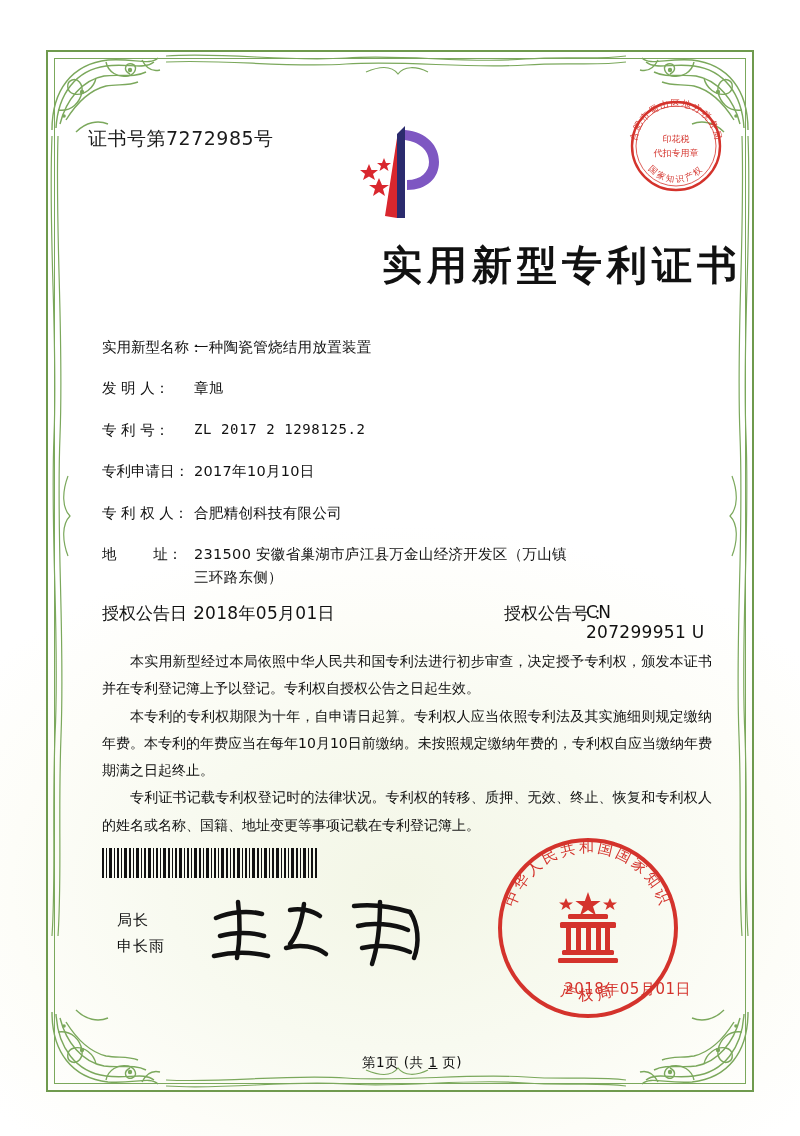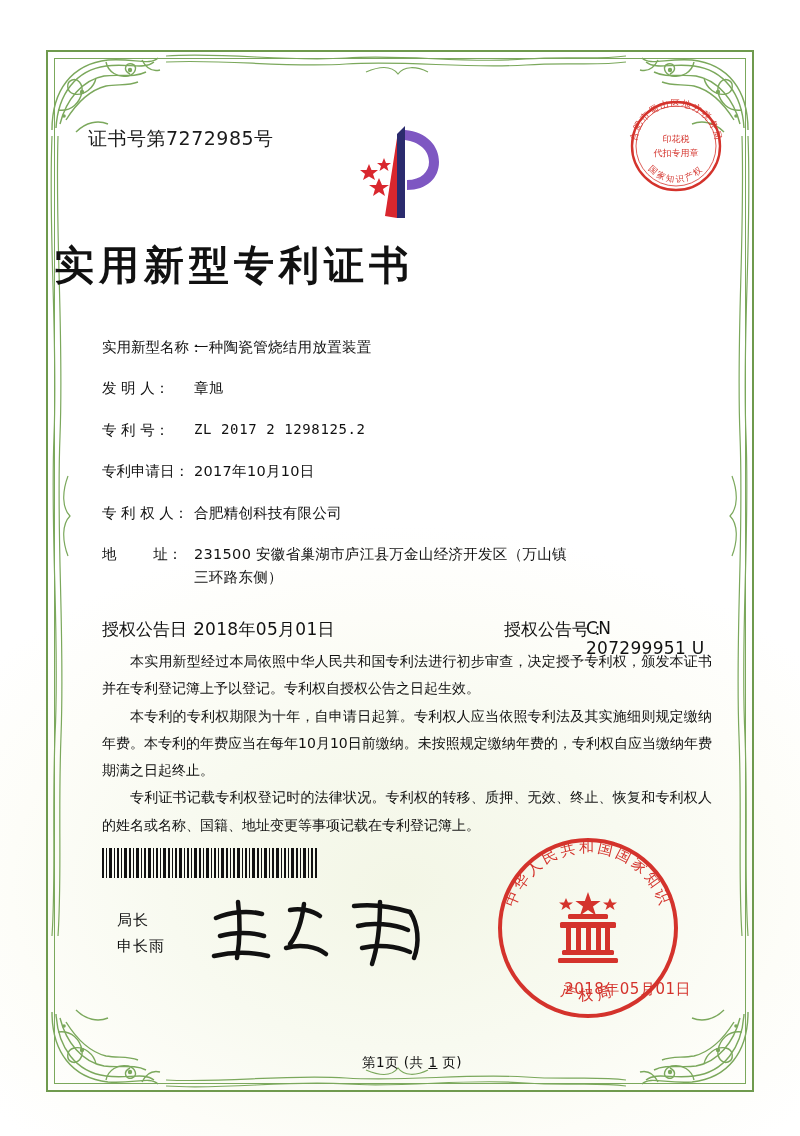--- a/index.html
+++ b/index.html
@@ -97,23 +97,23 @@
     position: absolute;
     right: 14px;
     top: 32px;
     width: 112px;
     height: 112px;
   }
 
   .title {
     position: absolute;
     left: 0;
-    right: 16px;
+    right: 4px;
     top: 180px;
-    text-align: left;
+    text-align: right;
     font-size: 40px;
     font-weight: bold;
     letter-spacing: 5px;
     color: #111;
     font-family: "DejaVu Sans", "Liberation Sans", sans-serif;
   }
 
   .fields {
     position: absolute;
     left: 48px;
@@ -137,21 +137,21 @@
   .field-value {
     flex: 1 1 auto;
     letter-spacing: 0.3px;
   }
   .field-value.mono {
     font-family: "DejaVu Sans Mono", "Liberation Mono", monospace;
     font-size: 14px;
     letter-spacing: 0.6px;
   }
   .field-row.double {
-    margin-bottom: 30px;
+    margin-bottom: 14px;
   }
   .row-split {
     display: flex;
     align-items: flex-start;
     font-size: 17px;
     color: #111;
     margin-bottom: 8px;
     gap: 42px;
   }
   .row-split .left {

